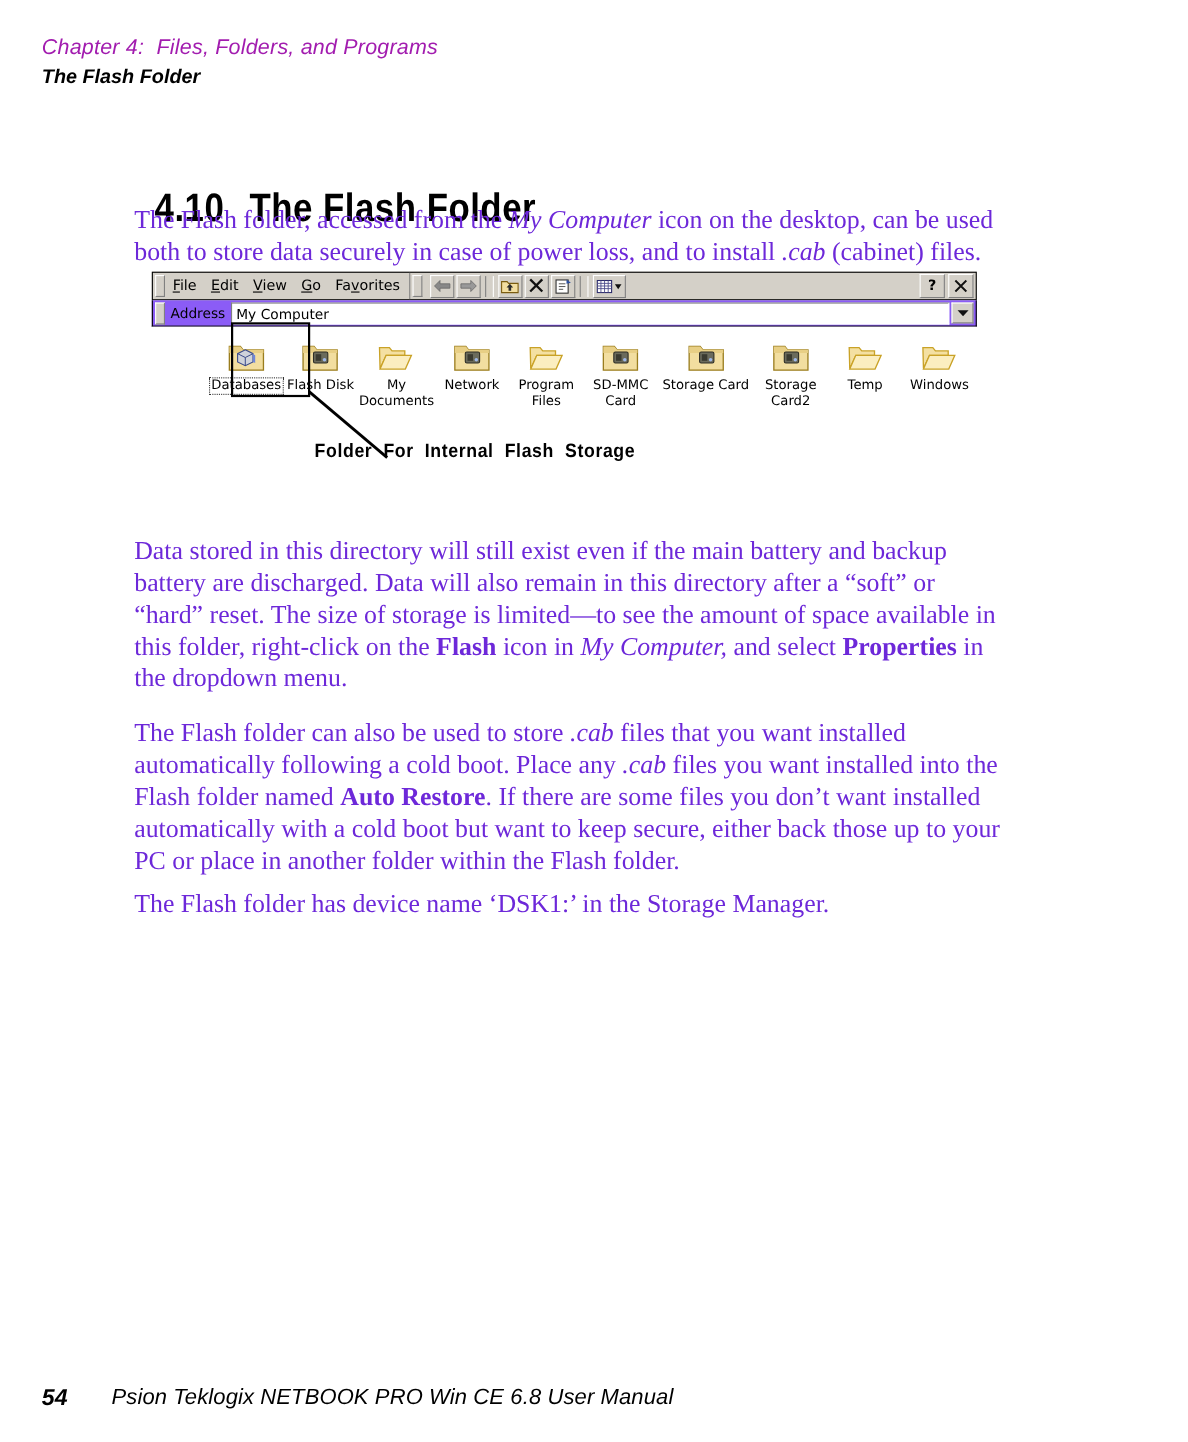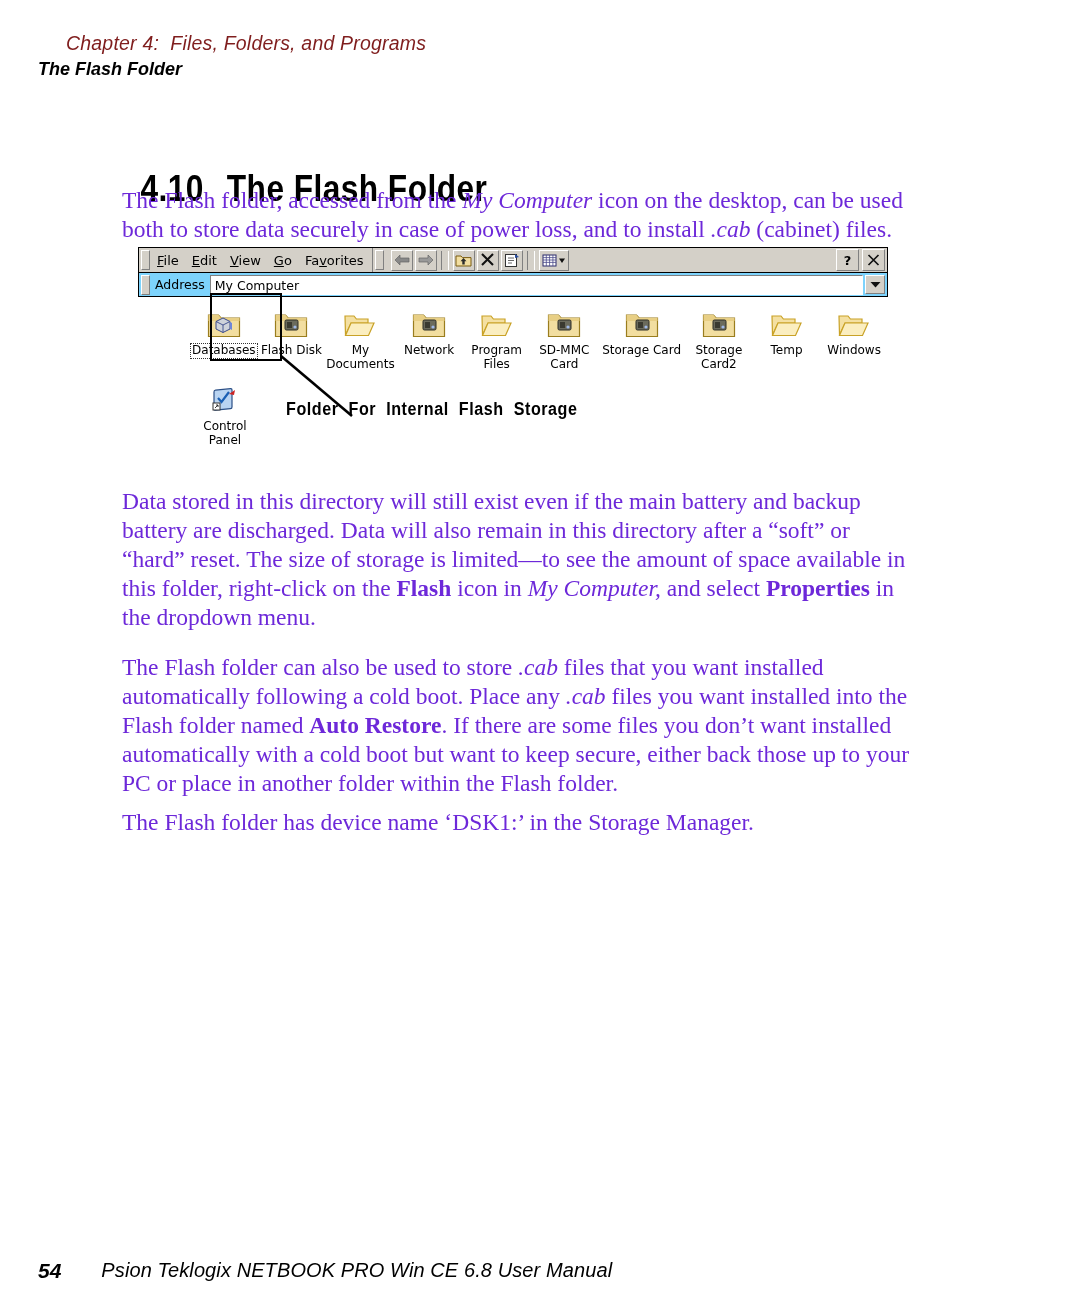--- a/index.html
+++ b/index.html
@@ -21,23 +21,22 @@
     position: absolute;
     left: 38px;
     top: 32px;
     width: 600px;
   }
   .runhead-chapter {
     font-family: "Liberation Sans", sans-serif;
     font-style: italic;
     font-size: 19.5px;
     letter-spacing: 0.2px;
-    color: #7f1d1d;
+    color: #a21caf;
     white-space: pre;
-    margin-left: 28px;
   }
   .runhead-section {
     font-family: "Liberation Sans", sans-serif;
     font-style: italic;
     font-weight: bold;
     font-size: 18px;
     margin-top: 4px;
     color: #000;
   }
 
@@ -148,21 +147,21 @@
     top: 1px;
     display: flex;
     gap: 3px;
   }
   .ce-right-btns .tbtn { width: 23px; height: 22px; font-size: 13px; font-weight: bold; }
 
   .ce-addressbar {
     display: flex;
     align-items: center;
     height: 24px;
-    background: #7dd3fc;
+    background: #8b5cf6;
     border-left: 1px solid #000;
     border-right: 1px solid #000;
     border-bottom: 1px solid #000;
     box-sizing: border-box;
     position: relative;
   }
   .ce-addr-label {
     font-size: 12.5px;
     padding: 0 5px 0 2px;
   }
@@ -507,35 +506,20 @@
         <div class="glyph">
           <svg width="34" height="29" viewBox="0 0 34 29">
             <path d="M2 6 h9 l2.4 3 H25 V13 H8 L2.5 25 Z" fill="#f4e0a2" stroke="#c9a227" stroke-width="1.2"></path>
             <path d="M8 13 H31 L25.5 25.5 H2.5 Z" fill="#fbeec0" stroke="#c9a227" stroke-width="1.2"></path>
           </svg>
         </div>
         <span class="cap">Windows</span>
       </div>
     </div>
 
-    <div class="icon-row row2">
-      <div class="ce-icon">
-        <div class="glyph">
-          <svg width="34" height="29" viewBox="0 0 34 29">
-            <rect x="6" y="3" width="18" height="20" rx="1.5" fill="#b9d4f2" stroke="#2b4f86" stroke-width="1.2" transform="skewY(-6) translate(0,2)"></rect>
-            <path d="M10 12 L13.5 16 L21 6" fill="none" stroke="#1a5fb4" stroke-width="2.2"></path>
-            <path d="M21 8 L27 4 L26 9 Z" fill="#cc2222"></path>
-            <rect x="5" y="17" width="7" height="7" fill="#fff" stroke="#333" stroke-width="1"></rect>
-            <path d="M7 22 L10 19 M10 19 h-2 M10 19 v2" stroke="#222" stroke-width="0.9" fill="none"></path>
-          </svg>
-        </div>
-        <span class="cap" style="white-space:pre-line">Control
-Panel</span>
-      </div>
-    </div>
 
     <div class="callout-box"></div>
     <svg class="callout-line" viewBox="0 0 130 90">
       <path d="M3 3 L74 63" stroke="#000" stroke-width="2.6" fill="none"></path>
     </svg>
   </div>
 </div>
 
 <div class="callout-text">Folder  For  Internal  Flash  Storage</div>
 

